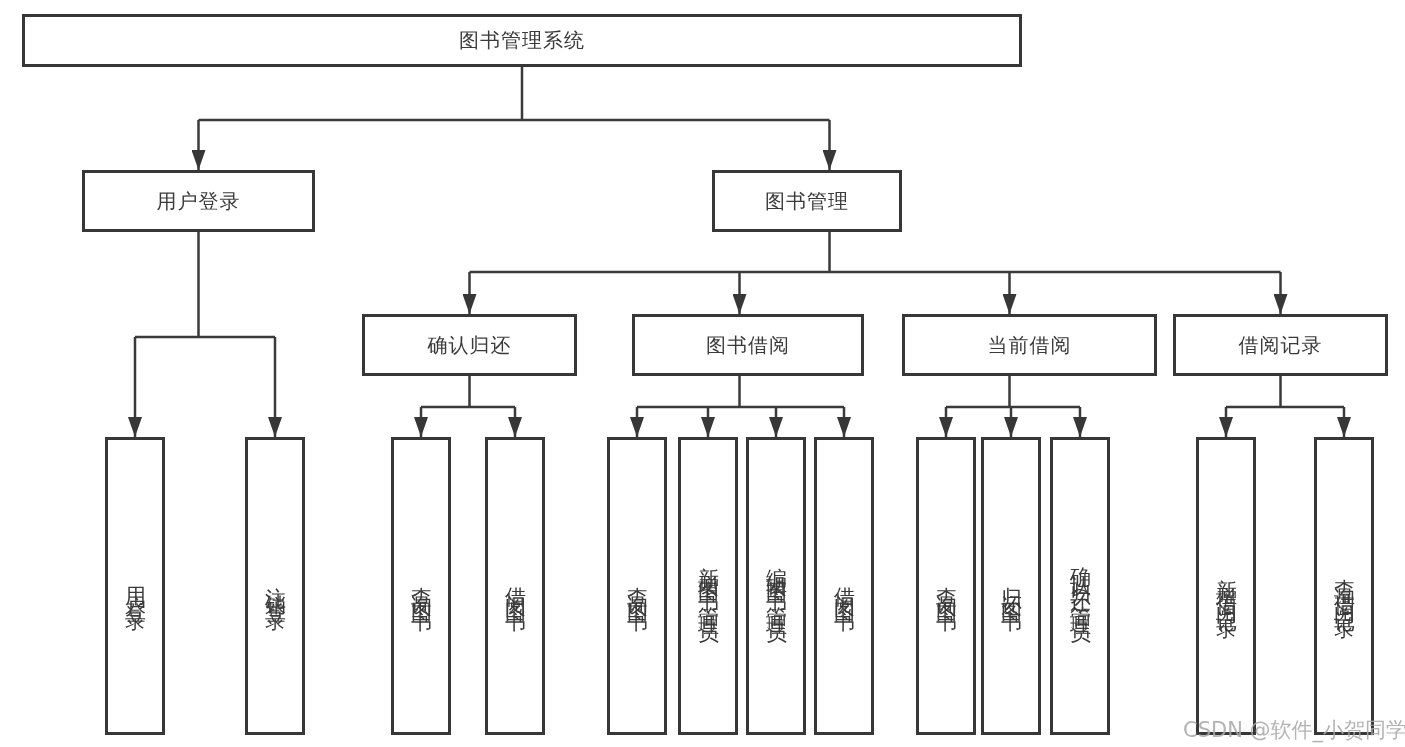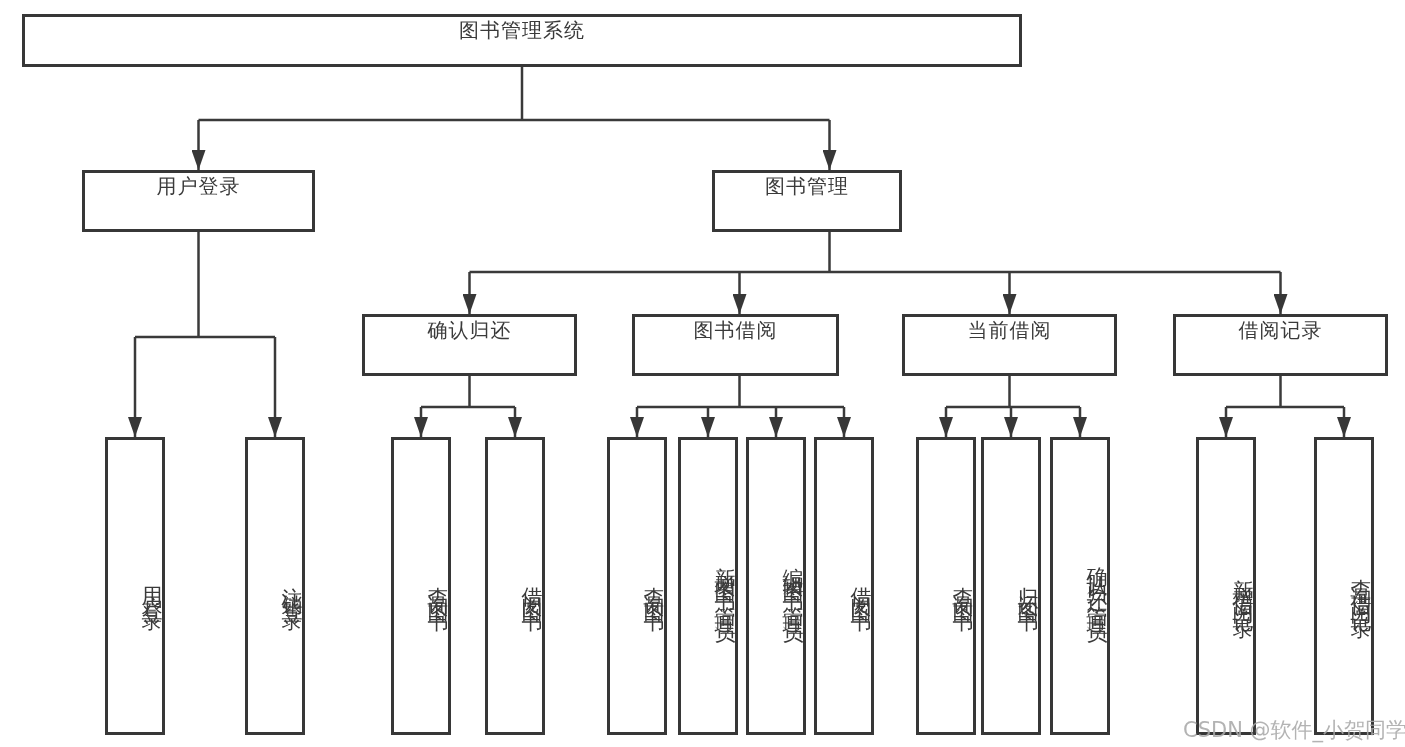--- a/index.html
+++ b/index.html
@@ -17,21 +17,21 @@
     width: 1405px; height: 747px;
     z-index: 1;
   }
   .node {
     position: absolute;
     box-sizing: border-box;
     background: #ffffff;
     border: 3px solid #373737;
     color: #3a3a3a;
     display: flex;
-    align-items: flex-start;
+    align-items: center;
     justify-content: center;
     z-index: 2;
   }
   .node.h {
     font-size: 20px;
     letter-spacing: 1px;
     white-space: nowrap;
   }
   .node.v {
     writing-mode: vertical-rl;
@@ -118,24 +118,24 @@
   <div class="node h" style="left:82px; top:170px; width:233px; height:62px">
     <span>用户登录</span>
   </div>
   <div class="node h" style="left:712px; top:170px; width:190px; height:62px">
     <span>图书管理</span>
   </div>
 
   <div class="node h" style="left:362px; top:314px; width:215px; height:62px">
     <span>确认归还</span>
   </div>
-  <div class="node h" style="left:632px; top:314px; width:207px; height:62px">
+  <div class="node h" style="left:632px; top:314px; width:232px; height:62px">
     <span>图书借阅</span>
   </div>
-  <div class="node h" style="left:902px; top:314px; width:215px; height:62px">
+  <div class="node h" style="left:902px; top:314px; width:255px; height:62px">
     <span>当前借阅</span>
   </div>
   <div class="node h" style="left:1173px; top:314px; width:215px; height:62px">
     <span>借阅记录</span>
   </div>
 
   <div class="node v" style="left:105px; top:437px; width:60px; height:298px">
     <span>用户登录</span>
   </div>
   <div class="node v" style="left:245px; top:437px; width:60px; height:298px">

